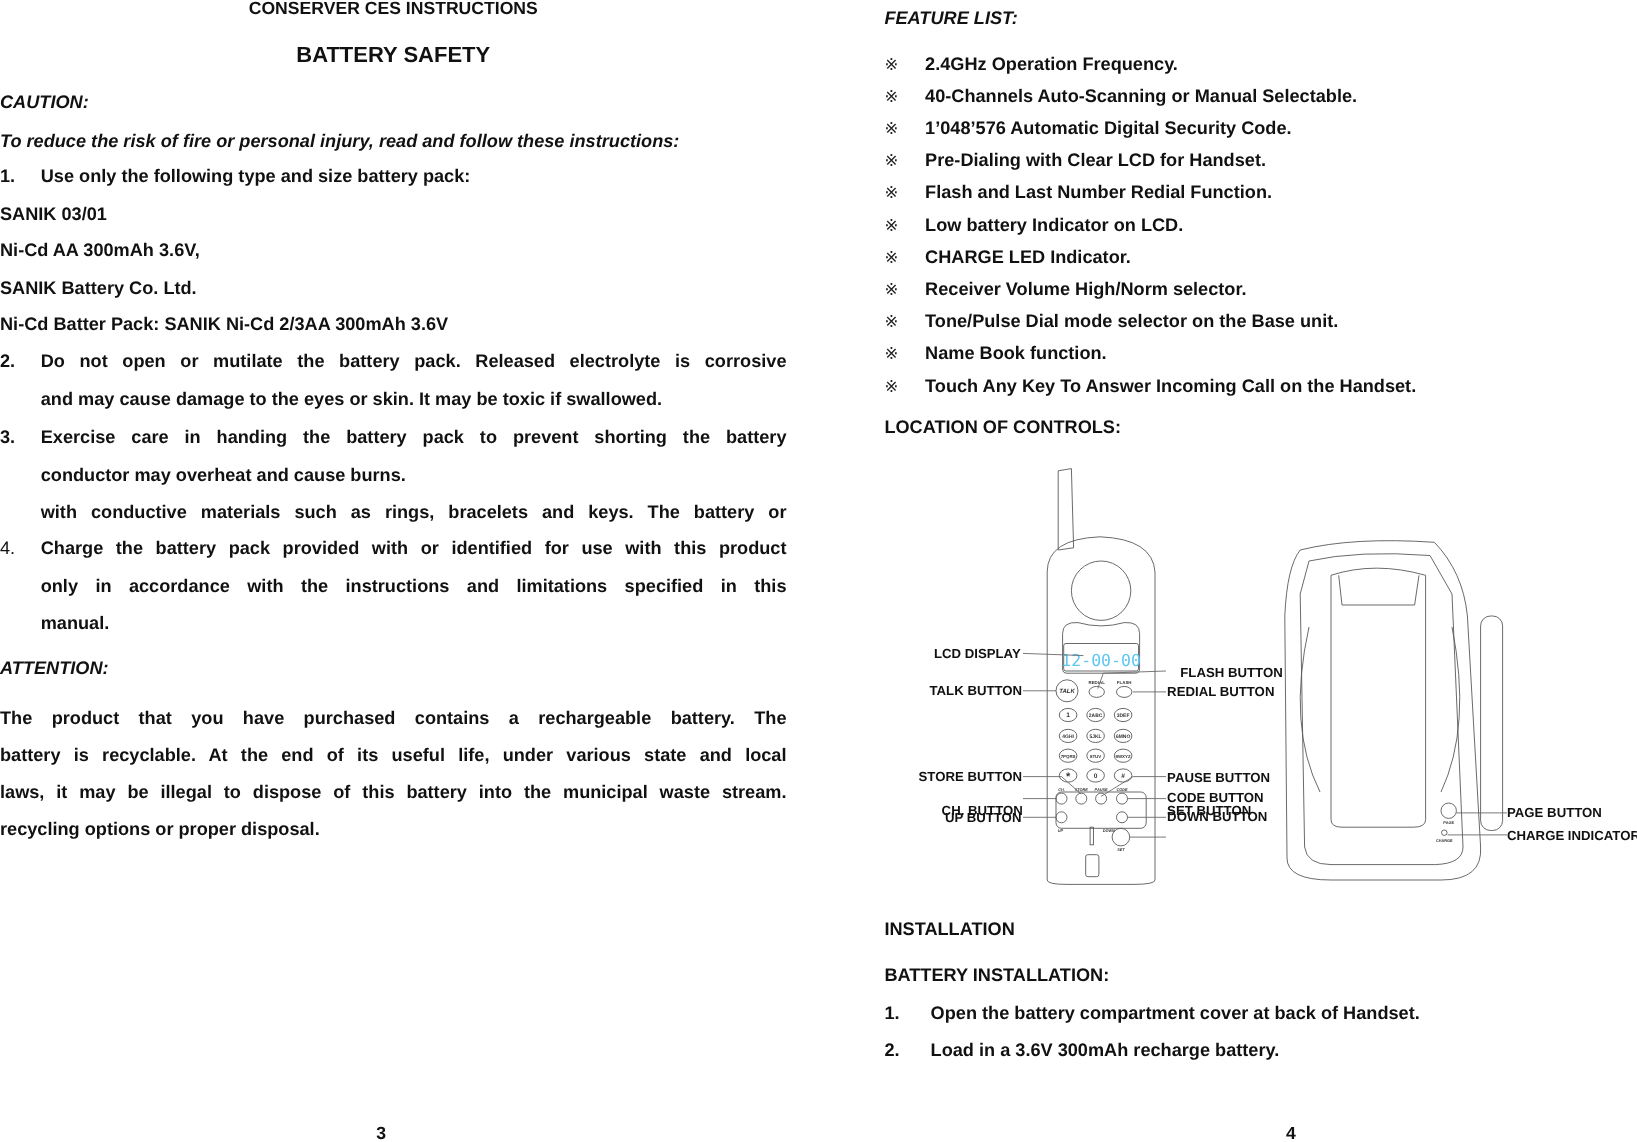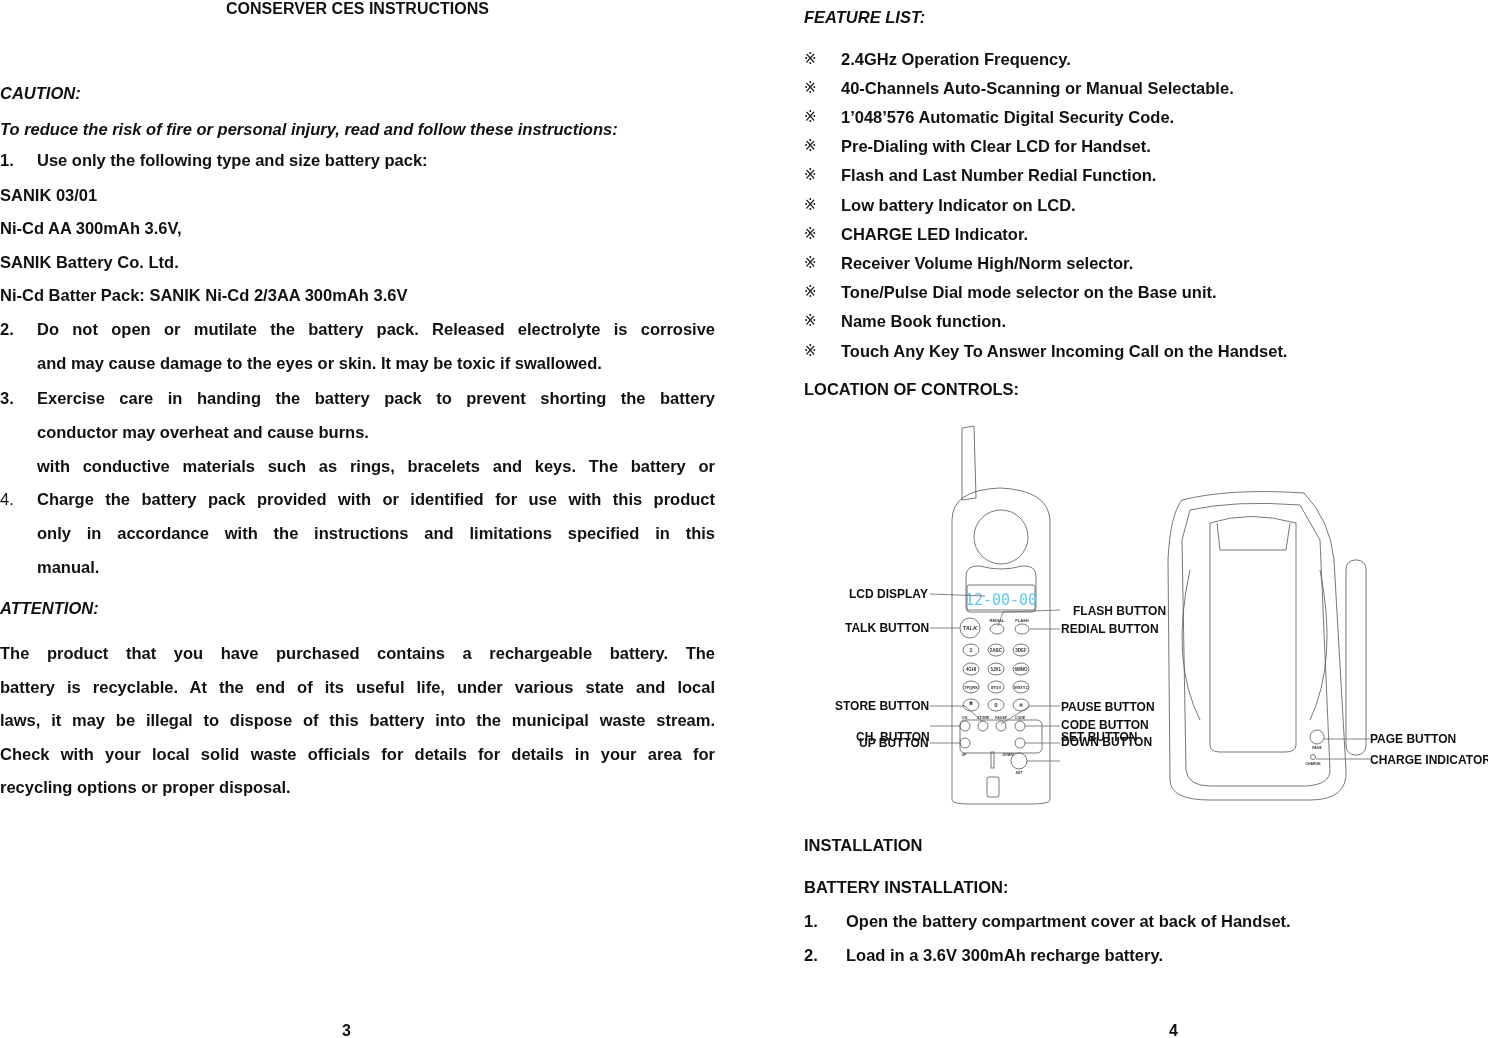--- a/index.html
+++ b/index.html
@@ -37,20 +37,21 @@
   .inst { position: absolute; left: 14px; font-size: 16.5px; font-weight: bold; display: flex; }
   .inst .n { width: 42px; }
 
   svg.diagram { position: absolute; left: 0; top: 0; }
 </style>
 </head>
 <body>
 
 <div id="page-left" class="page">
   <div class="doc-title" style="top:0px;">CONSERVER CES INSTRUCTIONS</div>
+  <div class="sec-title">BATTERY SAFETY</div>
 
   <div class="line i" style="top:84px;">CAUTION:</div>
   <div class="line i" style="top:120px;">To reduce the risk of fire or personal injury, read and follow these instructions:</div>
 
   <div class="num" style="top:151px;">1.</div>
   <div class="line" style="left:37px; top:151px;">Use only the following type and size battery pack:</div>
 
   <div class="line" style="top:186px;">SANIK 03/01</div>
   <div class="line" style="top:219px;">Ni-Cd AA 300mAh 3.6V,</div>
   <div class="line" style="top:253px;">SANIK Battery Co. Ltd.</div>
@@ -74,21 +75,20 @@
     <span class="row">Charge the battery pack provided with or identified for use with this product</span>
     <span class="row">only in accordance with the instructions and limitations specified in this</span>
     <span class="row last">manual.</span>
   </div>
 
   <div class="line i" style="top:599px;">ATTENTION:</div>
   <div class="para" style="top:637px;">
     <span class="row" style="height:33.5px; line-height:33.5px;">The product that you have purchased contains a rechargeable battery. The</span>
     <span class="row" style="height:33.5px; line-height:33.5px;">battery is recyclable. At the end of its useful life, under various state and local</span>
     <span class="row" style="height:33.5px; line-height:33.5px;">laws, it may be illegal to dispose of this battery into the municipal waste stream.</span>
-    <span class="row" style="height:33.5px; line-height:33.5px;">Check with your local solid waste officials for details for details in your area for</span>
     <span class="row last" style="height:33.5px; line-height:33.5px;">recycling options or proper disposal.</span>
   </div>
 
   <div class="footer-num" style="left:342px; top:1022px;">3</div>
 </div>
 
 <div id="page-right" class="page">
   <div class="r-head" style="top:8px;font-style:italic;">FEATURE LIST:</div>
 
   <div class="feature" style="top:50px;">

